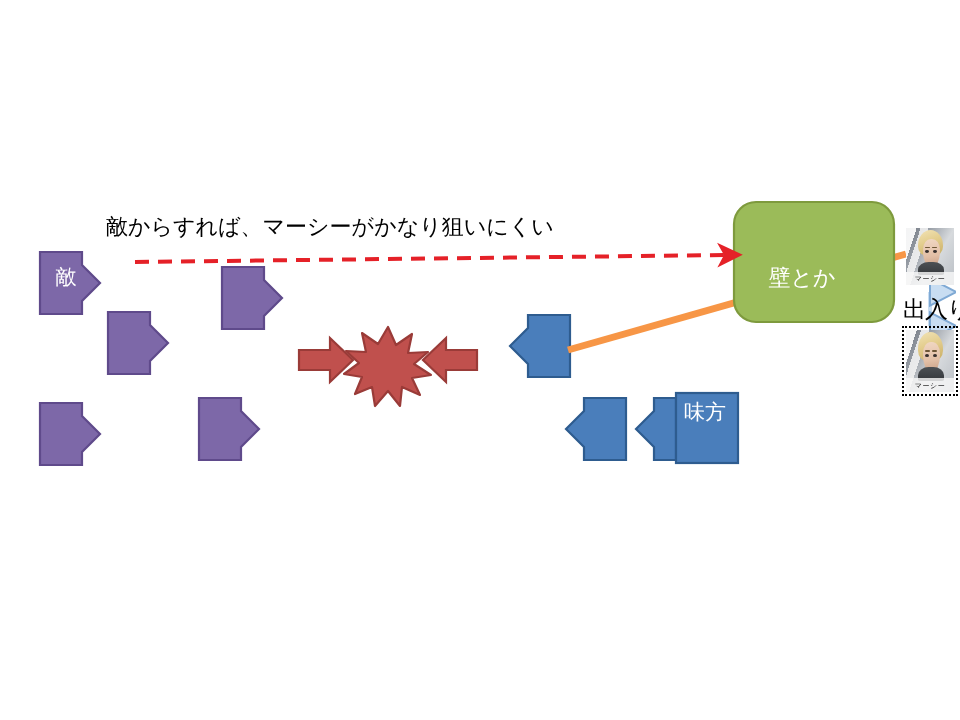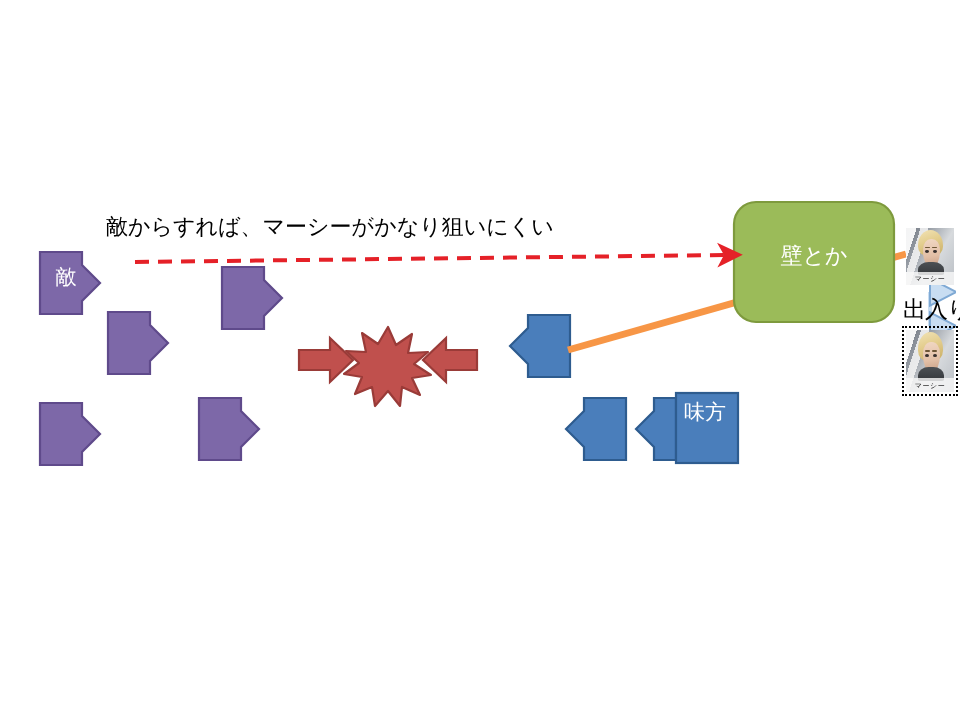--- a/index.html
+++ b/index.html
@@ -203,21 +203,21 @@
 
     <line x1="908" y1="292" x2="908" y2="326" stroke="#C8DDF2" stroke-width="4" marker-start="url(#inoutHeadUp)" marker-end="url(#inoutHeadDown)"></line>
   </svg>
 
   <div class="callout" style="left:84px; top:215px;">敵からすれば、マーシーがかなり狙いにくい</div>
 
   <div class="shape-label" style="left:18px; top:265px; width:52px;">敵</div>
 
   <div class="shape-label" style="left:654px; top:400px; width:58px;">味方</div>
 
-  <div class="shape-label green-label" style="left:712px; top:244px; width:136px;padding-left:12px;">壁とか</div>
+  <div class="shape-label green-label" style="left:712px; top:266px; width:136px;">壁とか</div>
 
   <div class="portrait" style="left:884px; top:228px; width:48px; height:57px;">
     <div class="bg"></div>
     <div class="hair"></div>
     <div class="face"></div>
     <div class="brow l"></div>
     <div class="brow r"></div>
     <div class="eye l"></div>
     <div class="eye r"></div>
     <div class="collar"></div>

